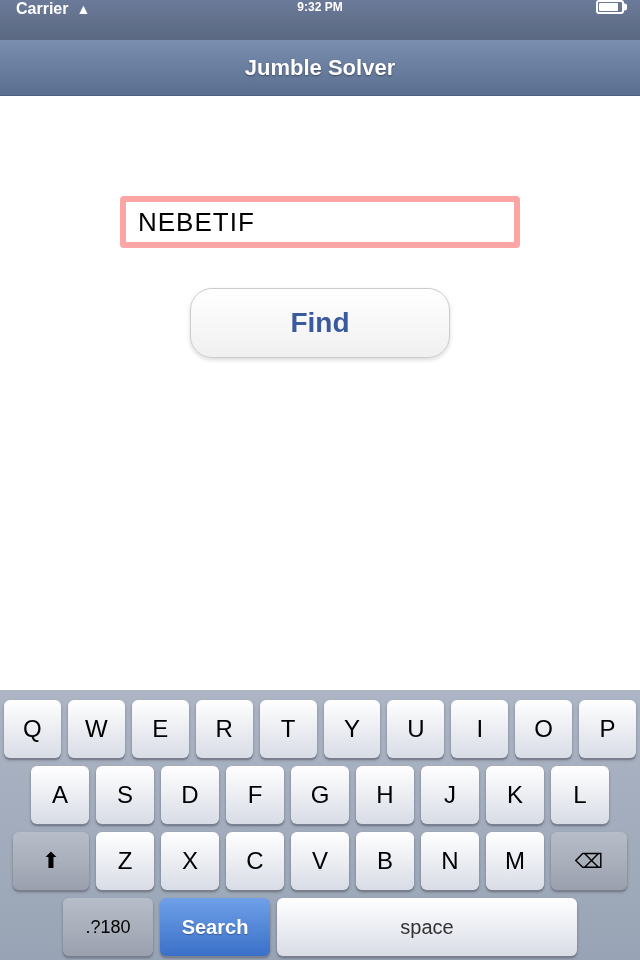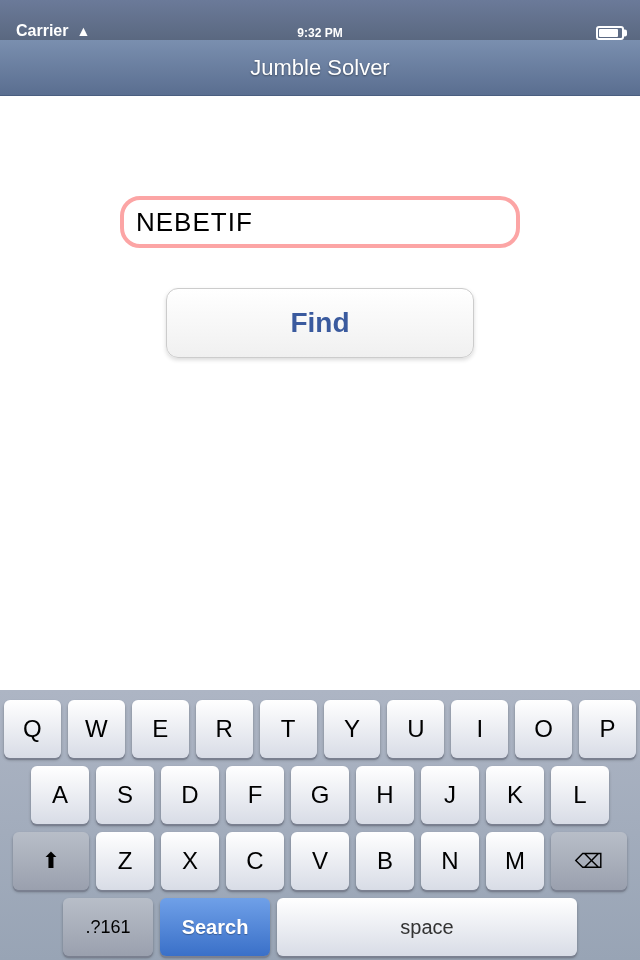--- a/index.html
+++ b/index.html
@@ -13,21 +13,21 @@
       background: #fff;
       display: flex;
       flex-direction: column;
     }
 
     
     .status-bar {
       background: linear-gradient(to bottom, #6b7a99, #5a6880);
       height: 40px;
       display: flex;
-      align-items: flex-end;
+      align-items: flex-start;
       justify-content: space-between;
       padding: 0 16px;
       flex-shrink: 0;
     }
     .status-left {
       display: flex;
       align-items: center;
       gap: 8px;
       color: #fff;
       font-size: 16px;
@@ -86,57 +86,57 @@
       height: 56px;
       display: flex;
       align-items: center;
       justify-content: center;
       flex-shrink: 0;
       border-bottom: 1px solid #4a5e80;
     }
     .nav-title {
       color: #fff;
       font-size: 22px;
-      font-weight: normal;
+      font-weight: bold;
       text-shadow: 0 1px 2px rgba(0,0,0,0.4);
     }
 
     
     .main-content {
       flex: 1;
       background: #fff;
       display: flex;
       flex-direction: column;
       align-items: center;
       padding-top: 100px;
       gap: 40px;
     }
 
     
     .text-input-field {
       width: 400px;
       height: 52px;
-      border: 4px solid #fca5a5;
-      border-radius: 20px;
+      border: 6px solid #fca5a5;
+      border-radius: 4px;
       font-size: 26px;
       font-weight: 400;
       padding: 0 12px;
       color: #000;
       background: #fff;
       outline: none;
       letter-spacing: 1px;
     }
 
     
     .find-button {
-      width: 308px;
+      width: 260px;
       height: 70px;
       background: linear-gradient(to bottom, #ffffff, #f0f0f0);
       border: 1px solid #ccc;
-      border-radius: 12px;
+      border-radius: 22px;
       font-size: 28px;
       font-weight: bold;
       color: #3a5a9e;
       cursor: pointer;
       box-shadow: 0 2px 4px rgba(0,0,0,0.15);
     }
 
     
     .keyboard {
       background: linear-gradient(to bottom, #adb5c4, #98a4b5);
@@ -279,17 +279,17 @@
     <button class="key">V</button>
     <button class="key">B</button>
     <button class="key">N</button>
     <button class="key">M</button>
     <button class="key key-special key-backspace">
       <span class="backspace-symbol">⌫</span>
     </button>
   </div>
 
   <div class="key-row">
-    <button class="key key-special key-numeric">.?161</button>
+    <button class="key key-special key-numeric">.?180</button>
     <button class="key key-search">Search</button>
     <button class="key key-space">space</button>
   </div>
 </div>
 
 </body></html>

